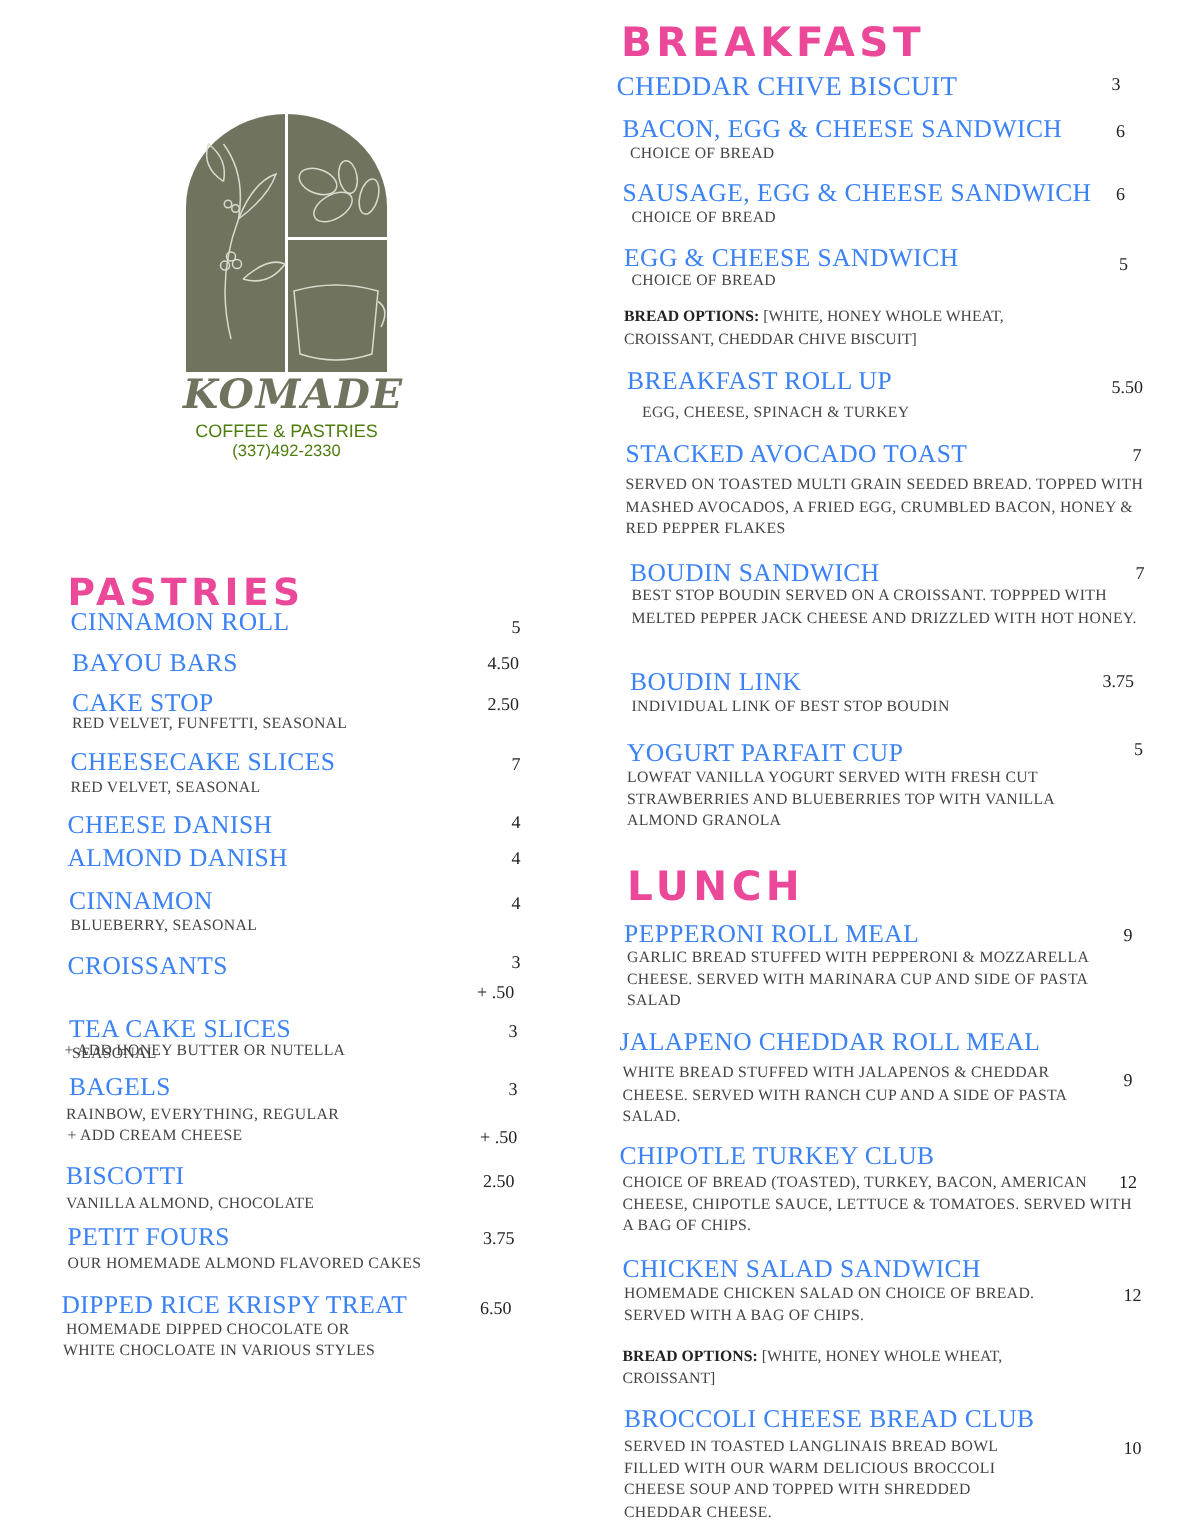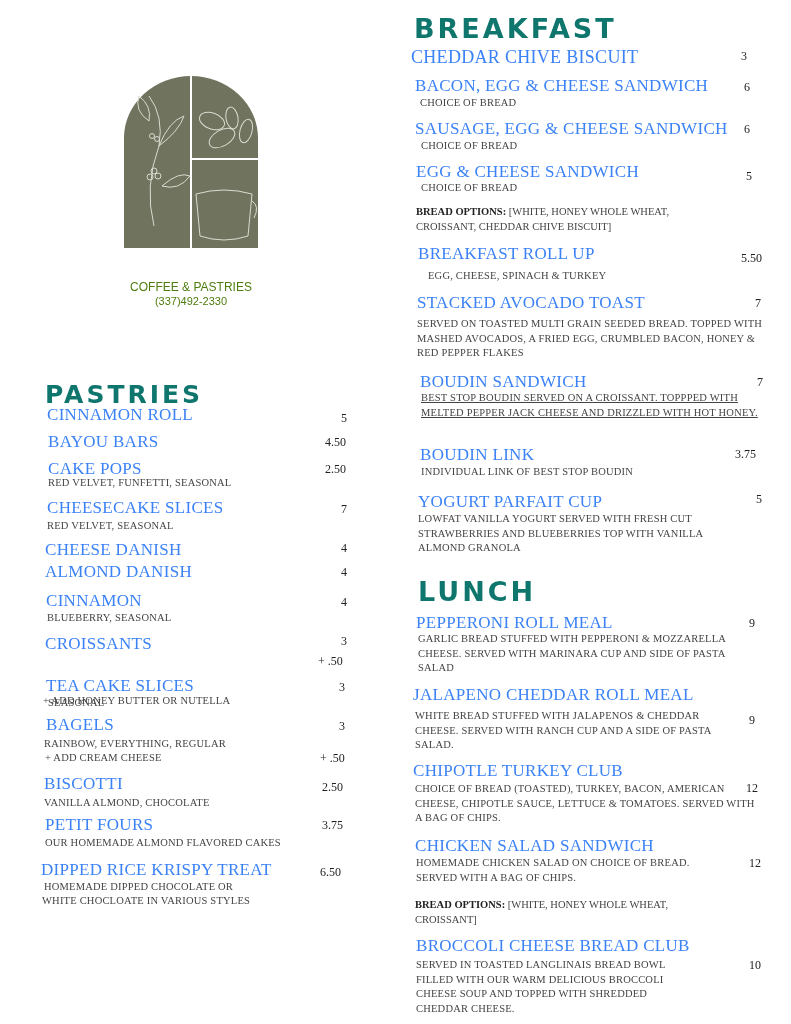--- a/index.html
+++ b/index.html
@@ -1,18 +1,18 @@
 <!DOCTYPE html>
 <html><head>
   <meta charset="utf-8">
   <style>
     html, body { margin: 0; padding: 0; background: #ffffff; }
     body { width: 791px; height: 1024px; position: relative; overflow: hidden; color: #1a1a1a; }
     .abs { position: absolute; }
-    .section-title { font-family: "DejaVu Sans", sans-serif; font-weight: bold; letter-spacing: 3px; color: #0f766e; font-size: 25px; }
+    .section-title { font-family: "DejaVu Sans", sans-serif; font-weight: bold; letter-spacing: 3px; color: #ec4899; font-size: 25px; }
     .item-name { font-family: "Liberation Serif", serif; font-size: 17px; color: #3b82f6; letter-spacing: 0.3px; white-space: nowrap; }
     .item-desc { font-family: "Liberation Serif", serif; font-size: 10.5px; color: #444; letter-spacing: 0.2px; line-height: 14.5px; }
     .price { font-family: "Liberation Serif", serif; font-size: 12px; color: #222; }
     .note { font-family: "Liberation Serif", serif; font-size: 10.5px; color: #444; line-height: 14.5px; }
     .note b { color: #222; }
     .logo-sub { font-family: "Liberation Sans", sans-serif; color: #4d7c0f; text-align: center; }
   </style>
 </head>
 <body>
 
@@ -35,34 +35,35 @@
       <path d="M35,70 Q55,55 60,40 Q45,45 35,70"></path>
       <path d="M25,45 Q10,35 15,20 Q28,30 25,45"></path>
       <path d="M38,110 Q55,95 66,100 Q55,115 38,110"></path>
       <circle cx="30" cy="95" r="3"></circle>
         <circle cx="34" cy="100" r="3"></circle>
         <circle cx="26" cy="101" r="3"></circle>
       <circle cx="28" cy="60" r="2.5"></circle>
         <circle cx="33" cy="63" r="2.5"></circle>
     </g>
   </svg>
+  <div style="position:absolute; top:172px; left:0; width:138px; text-align:center; font-family:'DejaVu Serif', serif; font-weight:bold; font-size:27px; color:#70745f; letter-spacing:1px; font-style:italic;">KOMADE</div>
   <div class="logo-sub" style="position:absolute; top:204px; left:0; width:138px; font-size:12px;">COFFEE &amp; PASTRIES</div>
   <div class="logo-sub" style="position:absolute; top:219px; left:0; width:138px; font-size:11px;">(337)492-2330</div>
 </div>
 
 <div class="abs section-title" style="left:45px; top:367px;margin-top:13px;">PASTRIES</div>
 
 <div>
   <div class="abs item-name" style="left:47px; top:405px;">CINNAMON ROLL</div>
   <div class="abs price" style="left:341px; top:411px;">5</div>
 
   <div class="abs item-name" style="left:48px; top:432px;">BAYOU BARS</div>
   <div class="abs price" style="left:325px; top:435px;">4.50</div>
 
-  <div class="abs item-name" style="left:48px; top:459px;">CAKE POPS</div>
+  <div class="abs item-name" style="left:48px; top:459px;">CAKE STOP</div>
   <div class="abs item-desc" style="left:48px; top:476px;">RED VELVET, FUNFETTI, SEASONAL</div>
   <div class="abs price" style="left:325px; top:462px;">2.50</div>
 
   <div class="abs item-name" style="left:47px; top:498px;">CHEESECAKE SLICES</div>
   <div class="abs item-desc" style="left:47px; top:519px;">RED VELVET, SEASONAL</div>
   <div class="abs price" style="left:341px; top:502px;">7</div>
 
   <div class="abs item-name" style="left:45px; top:540px;">CHEESE DANISH</div>
   <div class="abs price" style="left:341px; top:541px;">4</div>
 
@@ -126,21 +127,21 @@
 
   <div class="abs item-name" style="left:418px; top:244px;">BREAKFAST ROLL UP</div>
   <div class="abs item-desc" style="left:428px; top:269px;">EGG, CHEESE, SPINACH &amp; TURKEY</div>
   <div class="abs price" style="left:741px; top:251px;">5.50</div>
 
   <div class="abs item-name" style="left:417px; top:293px;">STACKED AVOCADO TOAST</div>
   <div class="abs item-desc" style="left:417px; top:317px; width:350px;">SERVED ON TOASTED MULTI GRAIN SEEDED BREAD. TOPPED WITH MASHED AVOCADOS, A FRIED EGG, CRUMBLED BACON, HONEY &amp; RED PEPPER FLAKES</div>
   <div class="abs price" style="left:755px; top:296px;">7</div>
 
   <div class="abs item-name" style="left:420px; top:372px;">BOUDIN SANDWICH</div>
-  <div class="abs item-desc" style="left:421px; top:391px; width:350px;text-decoration:underline;">BEST STOP BOUDIN SERVED ON A CROISSANT. TOPPPED WITH MELTED PEPPER JACK CHEESE AND DRIZZLED WITH HOT HONEY.</div>
+  <div class="abs item-desc" style="left:421px; top:391px; width:350px;">BEST STOP BOUDIN SERVED ON A CROISSANT. TOPPPED WITH MELTED PEPPER JACK CHEESE AND DRIZZLED WITH HOT HONEY.</div>
   <div class="abs price" style="left:757px; top:375px;">7</div>
 
   <div class="abs item-name" style="left:420px; top:445px;">BOUDIN LINK</div>
   <div class="abs item-desc" style="left:421px; top:465px;">INDIVIDUAL LINK OF BEST STOP BOUDIN</div>
   <div class="abs price" style="left:735px; top:447px;">3.75</div>
 
   <div class="abs item-name" style="left:418px; top:492px;">YOGURT PARFAIT CUP</div>
   <div class="abs item-desc" style="left:418px; top:512px; width:320px;">LOWFAT VANILLA YOGURT SERVED WITH FRESH CUT STRAWBERRIES AND BLUEBERRIES TOP WITH VANILLA ALMOND GRANOLA</div>
   <div class="abs price" style="left:756px; top:492px;">5</div>
 </div>

